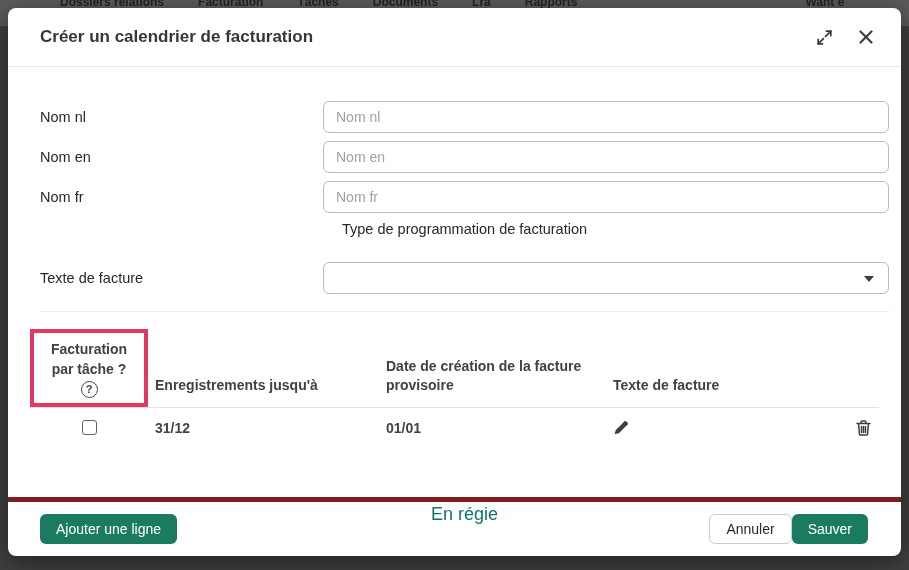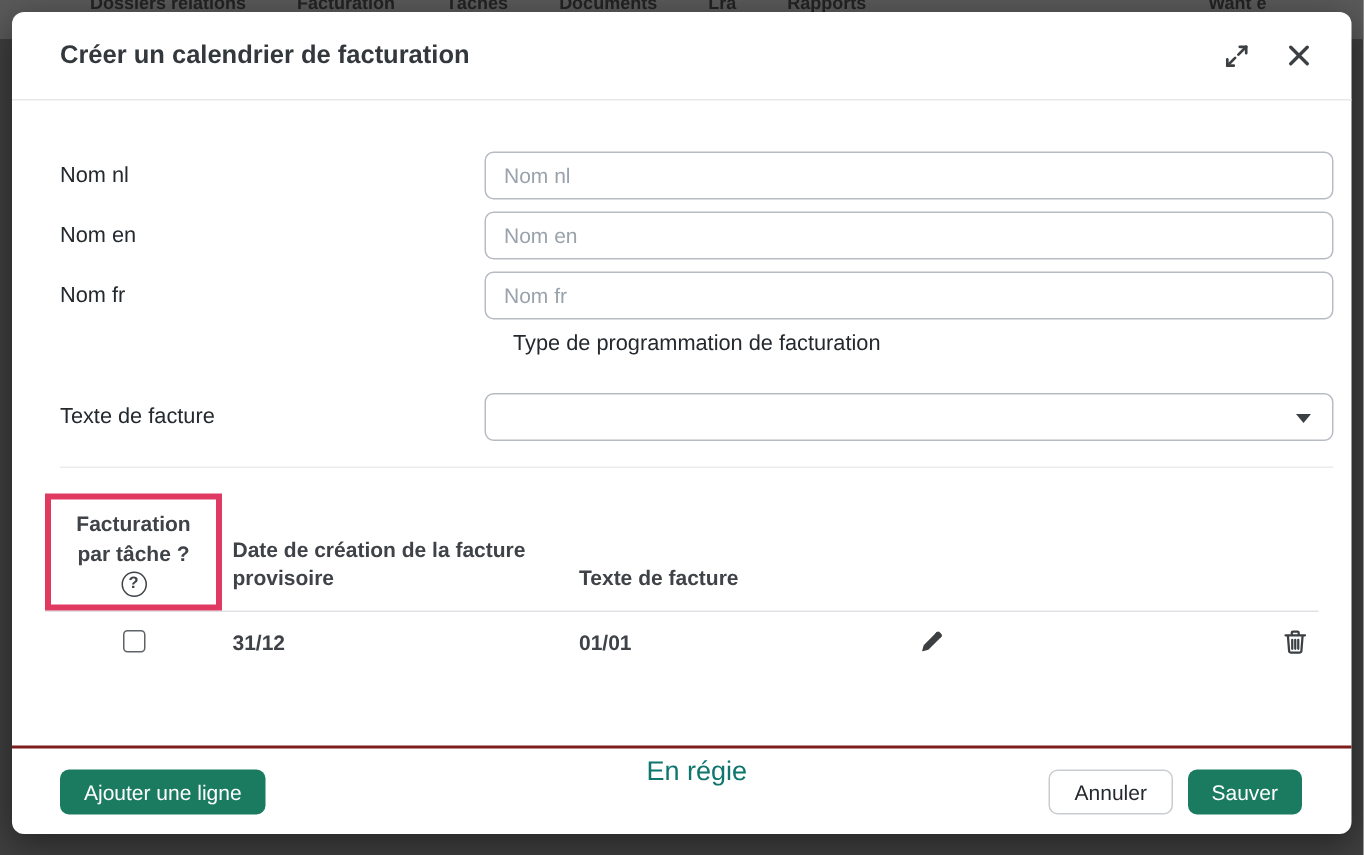--- a/index.html
+++ b/index.html
@@ -94,33 +94,33 @@
   .t-row .c1 { display:flex; justify-content:center; padding-left:0; }
   .t-row .c5 { display:flex; justify-content:flex-end; padding-right:8px; }
   .chk {
     appearance:none; -webkit-appearance:none;
     width:15px; height:15px; border:1.6px solid #5f6368; border-radius:3px;
     background:#fff; cursor:pointer; margin:0;
   }
   .row-icon { cursor:pointer; color:#3c4043; background:none; border:none; padding:0; display:flex; }
   
   .modal-footer {
-    flex:0 0 59px; border-top:2px solid #7f1d1d;
+    flex:0 0 59px; border-top:5px solid #7f1d1d;
     display:flex; align-items:center;
     padding:0 33px 0 32px;
   }
   .btn {
     height:30px; border-radius:6px; font-size:14px;
     font-family:"Liberation Sans", sans-serif;
     display:inline-flex; align-items:center; justify-content:center;
     padding:0 16px; cursor:pointer; border:none;
   }
   .btn-green { background:#1b7b61; color:#ffffff; }
   .btn-outline { background:#fff; color:#24292e; border:1px solid #c9ccd0; }
-  .footer-right { margin-left:auto; display:flex; gap:10px; }
+  .footer-right { margin-left:auto; display:flex; gap:0; }
 </style>
 </head>
 <body>
 
 <div class="bg-strip">
   <div class="bg-tabs">
     <span>Dossiers relations</span>
     <span>Facturation</span>
     <span>Tâches</span>
     <span>Documents</span>
@@ -192,20 +192,21 @@
 
   <div class="table-wrap">
     <div class="t-grid t-head">
       <div class="t-cell c1">
         <div class="hl-box">
           <span>Facturation</span>
           <span>par tâche ?</span>
           <span class="help-circle">?</span>
         </div>
       </div>
+      <div class="t-cell c2">Enregistrements jusqu'à</div>
       <div class="t-cell c3">Date de création de la facture provisoire</div>
       <div class="t-cell c4">Texte de facture</div>
       <div class="t-cell c5"></div>
     </div>
 
     <div class="t-grid t-row">
       <div class="t-cell c1">
         <input type="checkbox" class="chk" style="">
       </div>
       <div class="t-cell c2">31/12</div>

